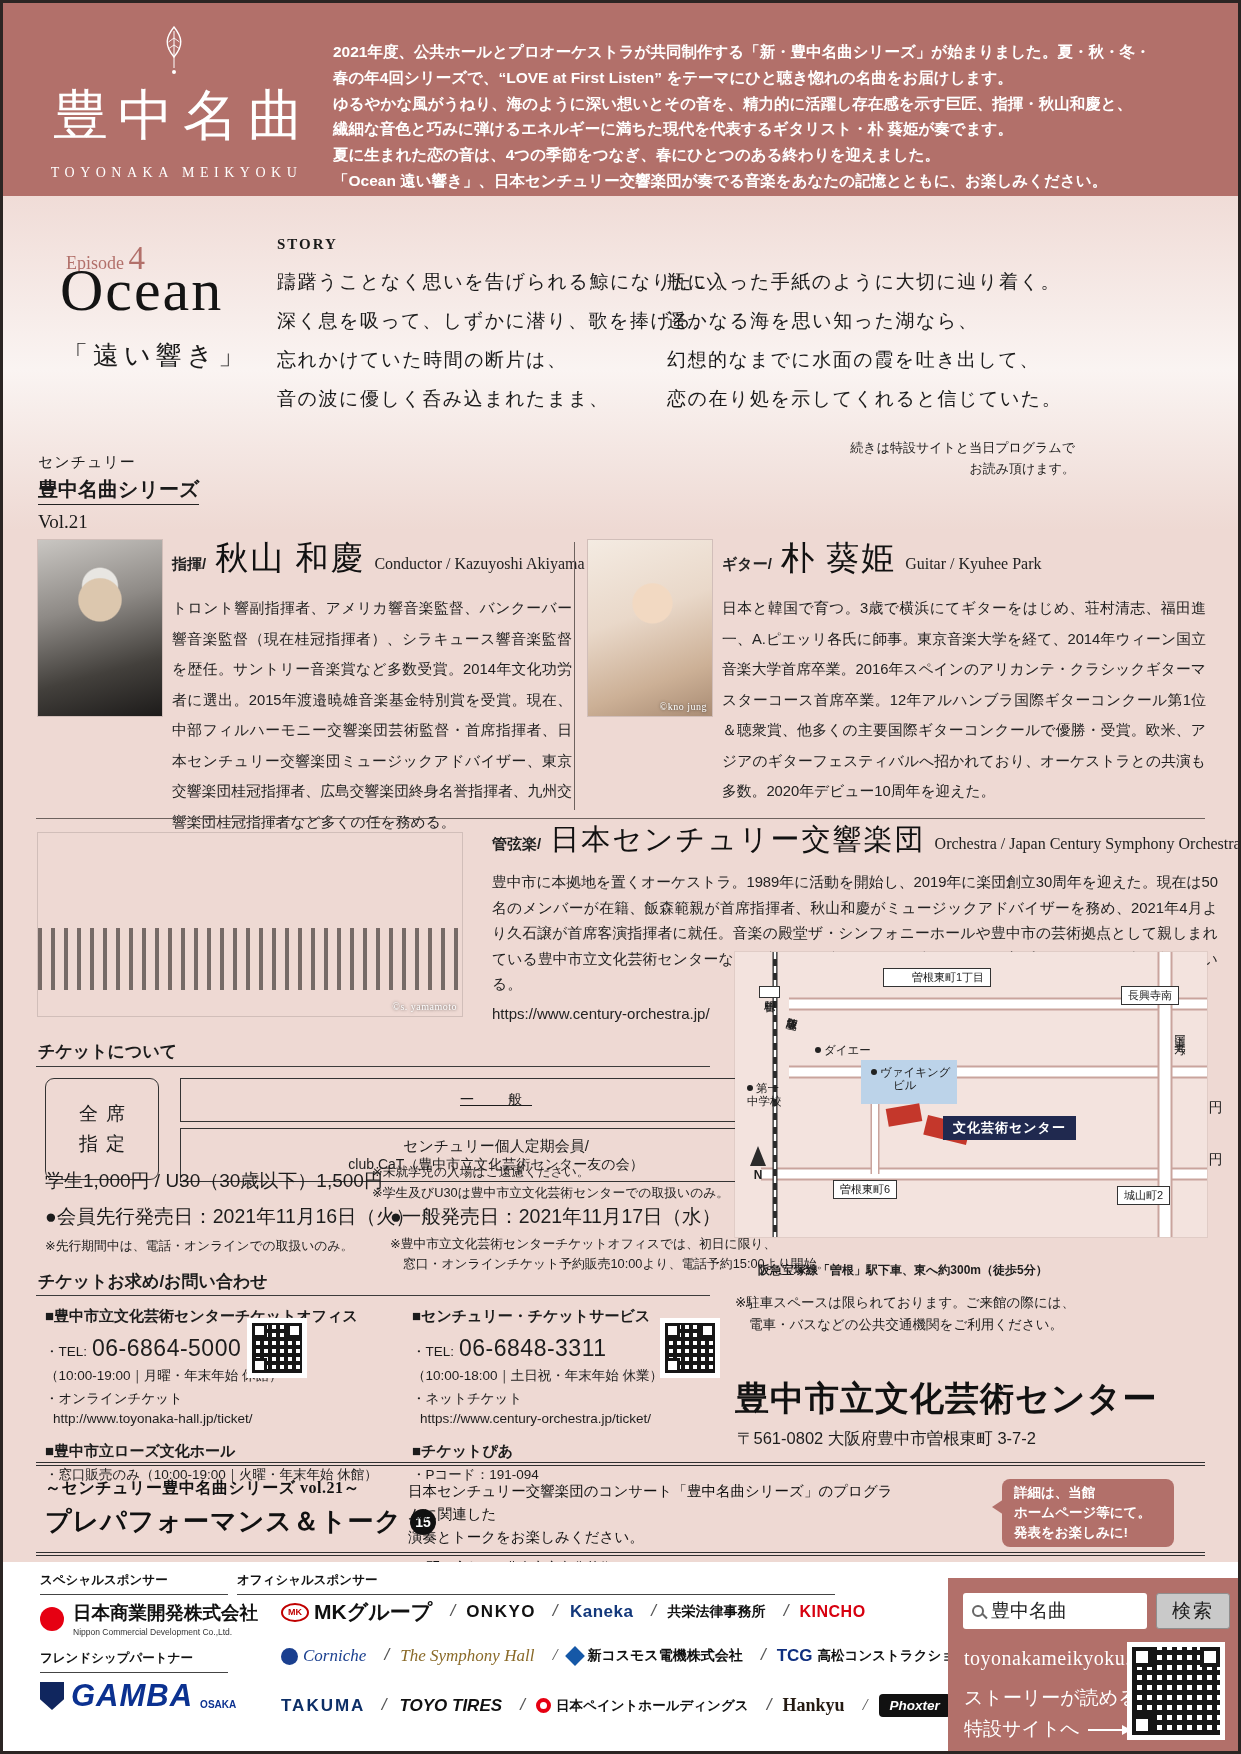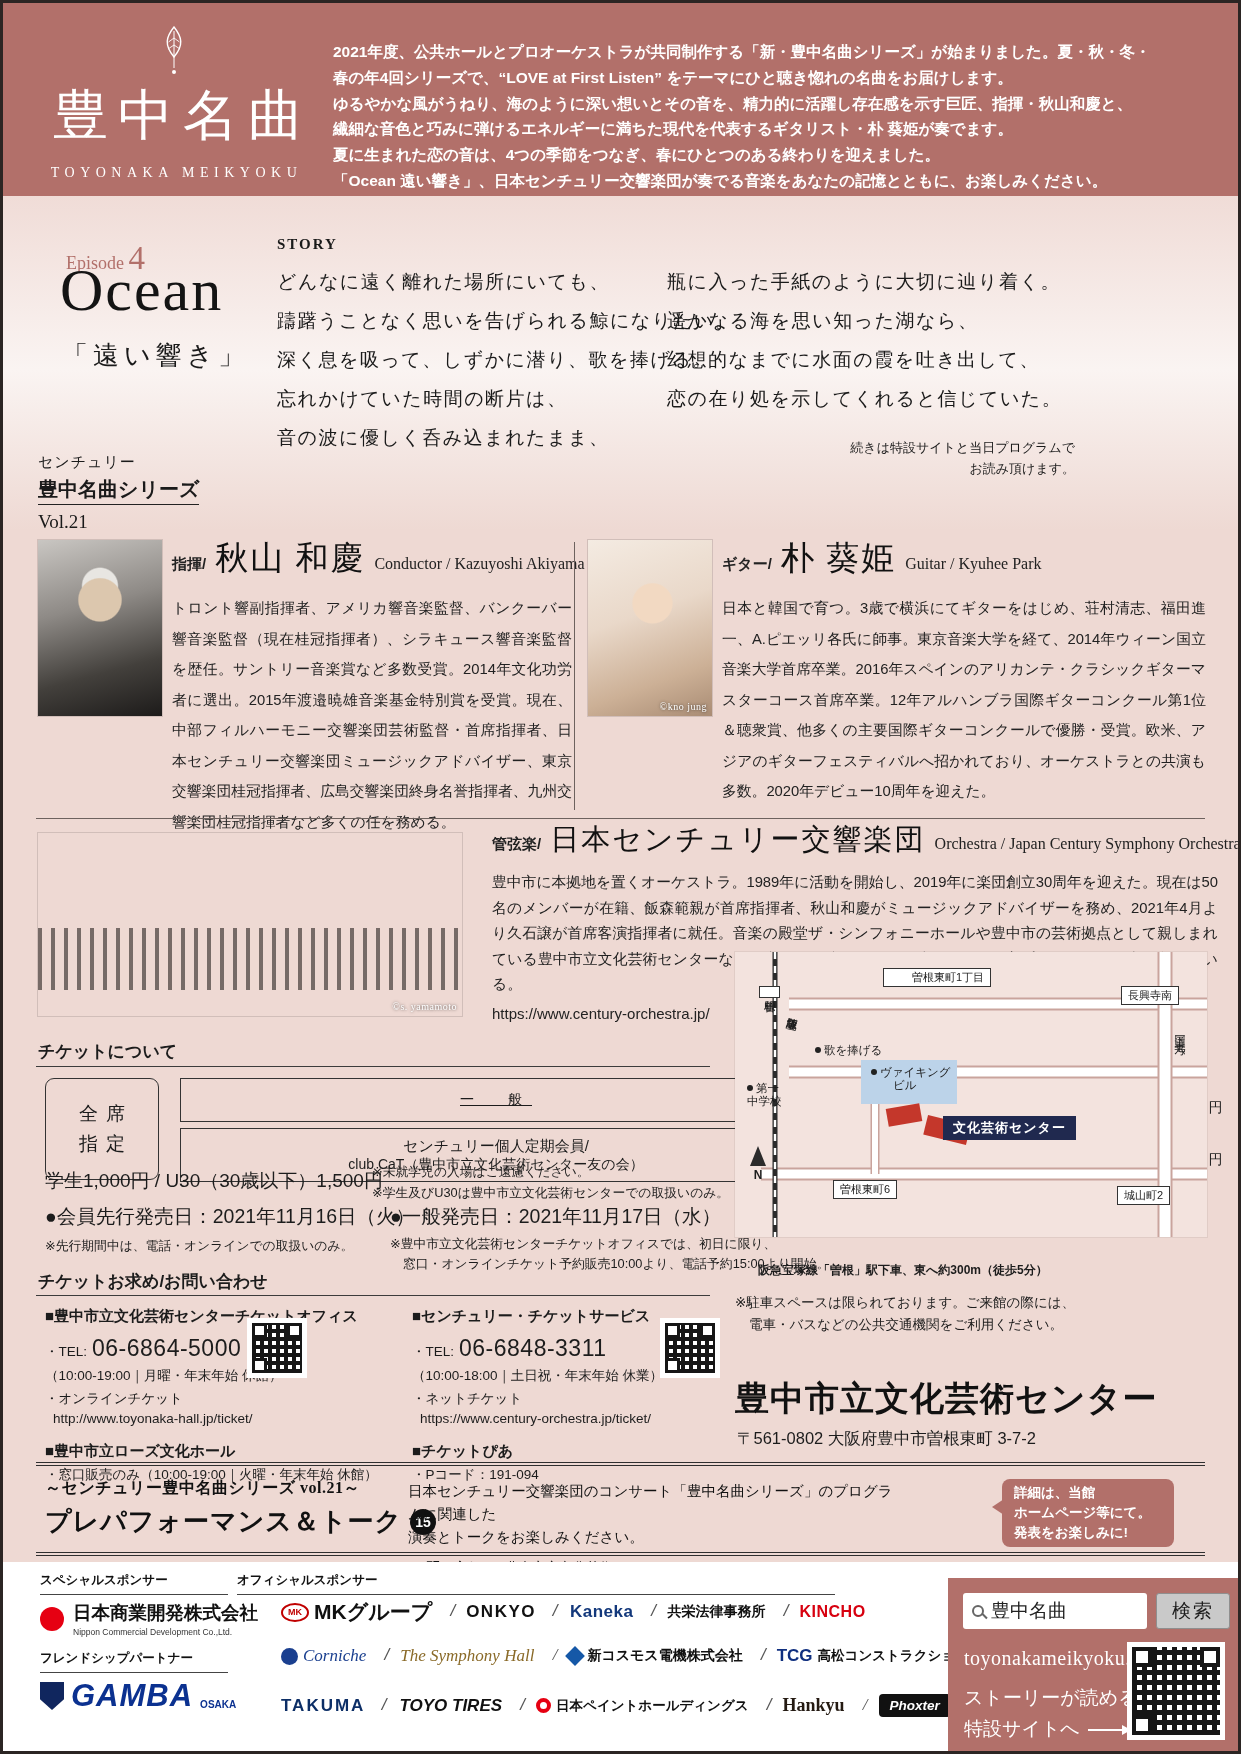--- a/index.html
+++ b/index.html
@@ -256,21 +256,20 @@
       </div>
   </div>
 
   <div class="story-bg"></div>
   <div class="ep-label"><span>Episode</span> <span class="ep-num">4</span></div>
   <div class="ocean">Ocean</div>
   <div class="ocean-sub">「遠い響き」</div>
   <div class="story-label">STORY</div>
   <div class="story-col c1">
 
-  <p>どんなに遠く離れた場所にいても、</p>
       <p>躊躇うことなく思いを告げられる鯨になりたい。</p>
       <p>深く息を吸って、しずかに潜り、歌を捧げる。</p>
       <p>忘れかけていた時間の断片は、</p>
       <p>音の波に優しく呑み込まれたまま、</p>
     </div>
   <div class="story-col c2">
 
   <p>瓶に入った手紙のように大切に辿り着く。</p>
       <p>遥かなる海を思い知った湖なら、</p>
       <p>幻想的なまでに水面の霞を吐き出して、</p>
@@ -395,21 +394,21 @@
       <path d="M430 0 V285" stroke="#ffffff" stroke-width="11" fill="none"></path>
       <path d="M140 120 V222" stroke="#c9a49d" stroke-width="9" fill="none"></path>
       <path d="M140 120 V222" stroke="#ffffff" stroke-width="6" fill="none"></path>
       <path d="M40 0 V285" stroke="#2b2b2b" stroke-width="5" fill="none"></path>
       <path d="M40 0 V285" stroke="#ffffff" stroke-width="2.4" stroke-dasharray="7 7" fill="none"></path>
     </svg>
     <span class="station-box vtext">曽根駅</span>
     <span class="hankyu-line-label vtext">阪急宝塚線</span>
     <span class="mlabel" style="left:148px; top:16px;padding-left:28px;">曽根東町1丁目</span>
     <span class="mlabel" style="left:386px; top:34px;">長興寺南</span>
-    <span class="mpoi" style="left:80px; top:92px;"><span class="mdot"></span><span>歌を捧げる</span></span>
+    <span class="mpoi" style="left:80px; top:92px;"><span class="mdot"></span><span>ダイエー</span></span>
     <div class="viking-rect"></div>
     <span class="mpoi" style="left:136px; top:114px;"><span class="mdot"></span><span>ヴァイキング</span><br><span style="padding-left:22px;">ビル</span></span>
     <span class="mpoi" style="left:12px; top:130px;"><span class="mdot"></span><span>第一</span><br><span>中学校</span></span>
     <div class="redb" style="left:152px; top:154px; width:34px; height:18px; transform:rotate(-10deg);"></div>
     <div class="redb" style="left:190px; top:168px; width:44px; height:20px; transform:rotate(14deg);"></div>
     <span class="center-label">文化芸術センター</span>
     <span class="mlabel" style="left:98px; top:228px;">曽根東町6</span>
     <span class="mlabel" style="left:382px; top:234px;">城山町2</span>
     <span class="route-label vtext">国道一七六号</span>
     <div class="compass">

